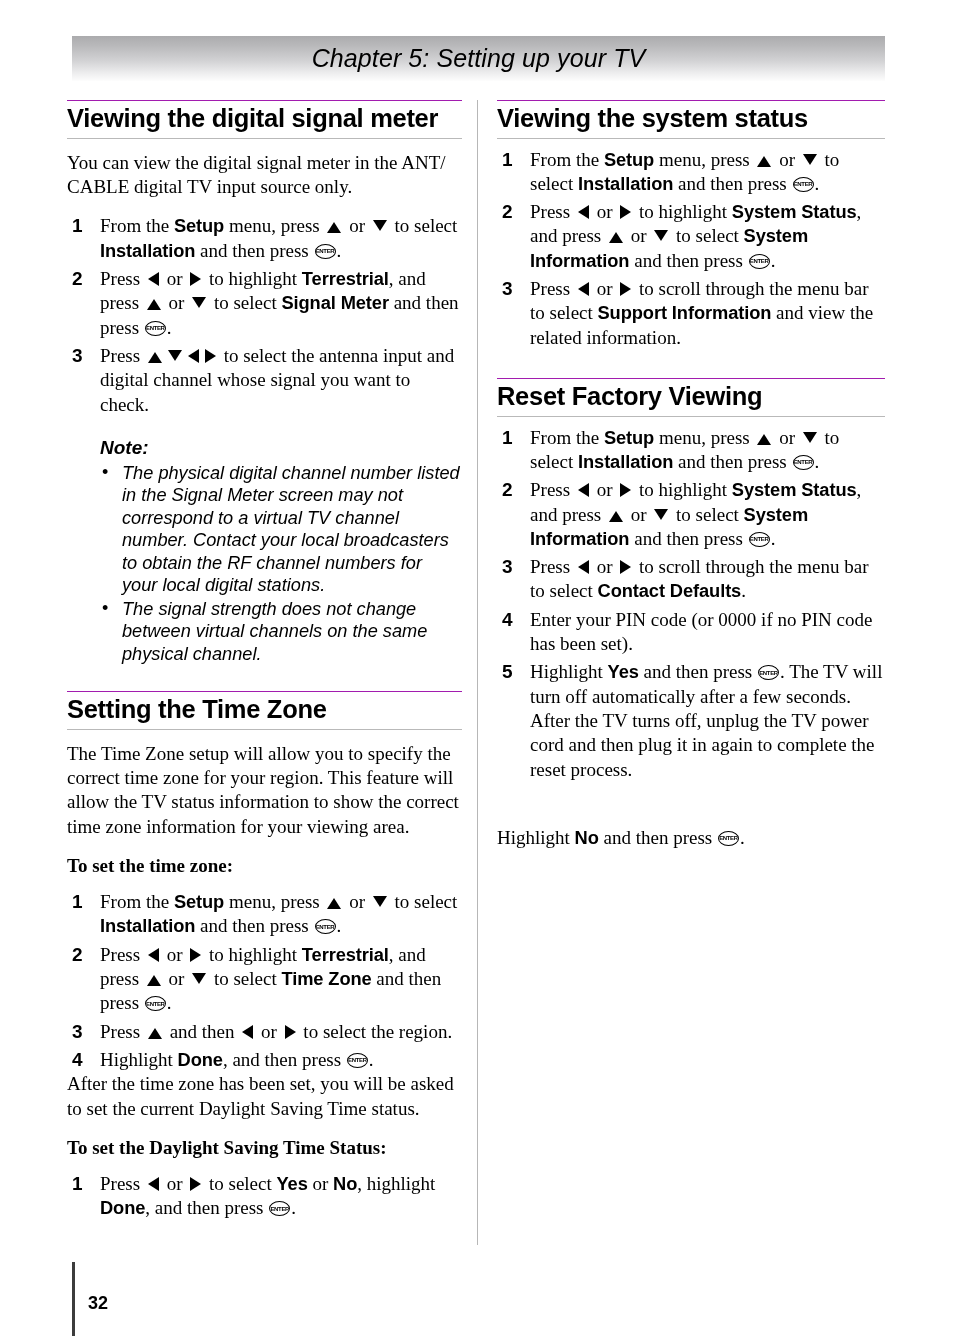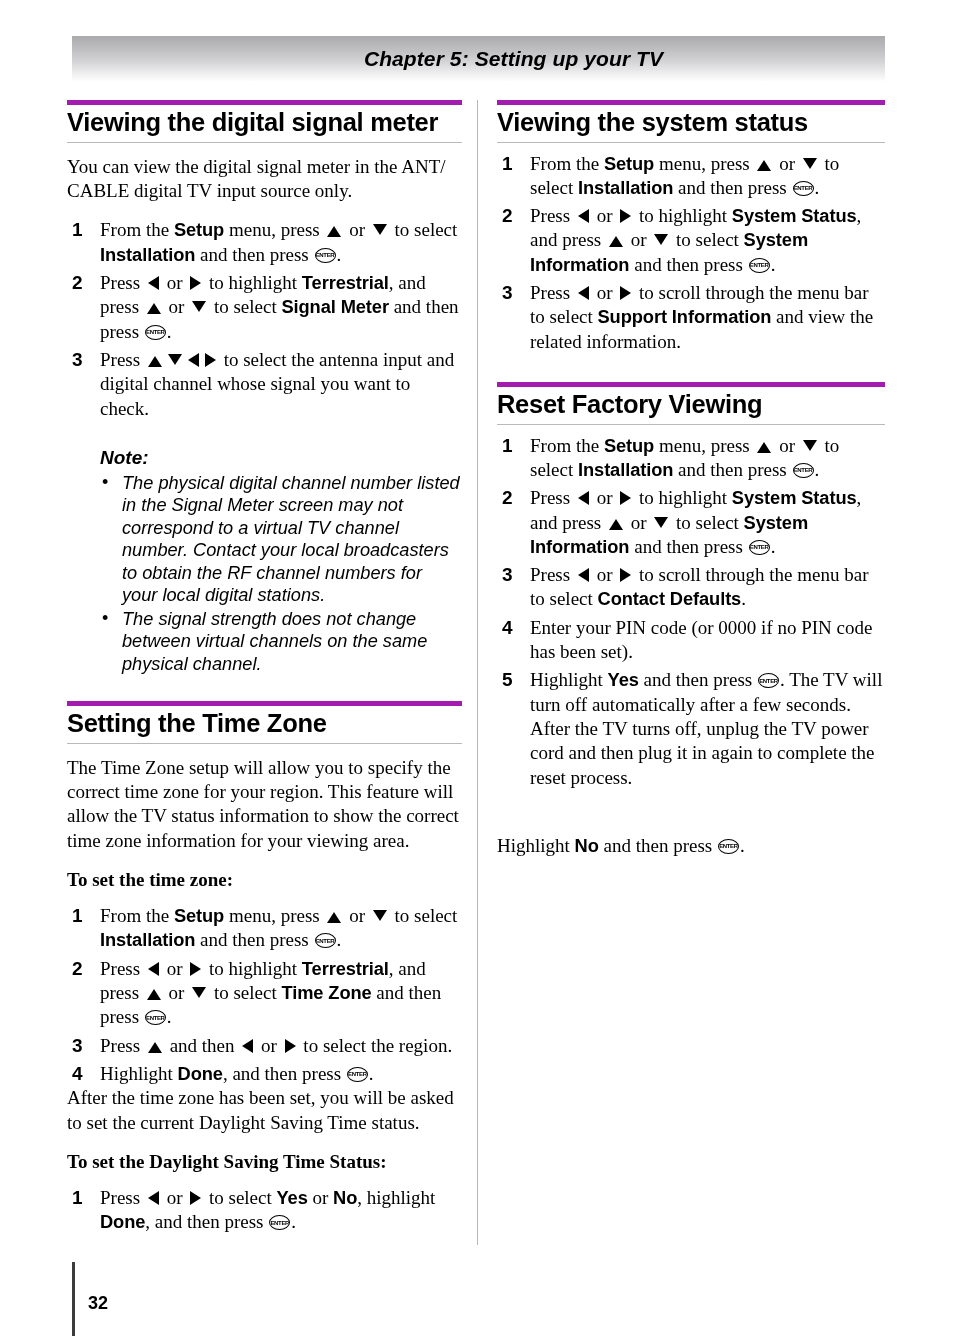--- a/index.html
+++ b/index.html
@@ -27,26 +27,25 @@
   }
   .chapter-bar-title {
     position: absolute;
     left: 0;
     top: 0;
     width: 100%;
     height: 45px;
     line-height: 45px;
     text-align: center;
     font-family: "Liberation Sans", sans-serif;
-    font-weight: bold;
+    font-weight: normal;
     font-style: italic;
-    font-size: 21px;
+    font-size: 25px;
     color: #000;
     letter-spacing: 0.1px;
-    padding-left: 35px;
   }
 
   
   .col {
     position: absolute;
     top: 100px;
   }
   .col-left  { left: 67px;  width: 395px; }
   .col-right { left: 497px; width: 388px; }
 
@@ -59,21 +58,21 @@
     background: #b7b7b7;
   }
 
   
   .sec-head {
     font-family: "Liberation Sans", sans-serif;
     font-weight: bold;
     font-size: 25.5px;
     line-height: 1.08;
     letter-spacing: -0.3px;
-    border-top: 5px solid #a21caf;
+    border-top: 1px solid #a21caf;
     border-bottom: 1px solid #b9b9b9;
     padding: 4px 0 5px 0;
     margin: 0 0 12px 0;
   }
   .sec-head.tight { margin-bottom: 9px; }
 
   
   p.body {
     font-size: 19px;
     line-height: 1.285;
@@ -173,21 +172,21 @@
     text-align: center;
     font-family: "Liberation Sans", sans-serif;
     font-weight: bold;
     font-size: 6px;
     line-height: 1;
     letter-spacing: -0.35px;
   }
 
   
   .note-block {
-    margin: 26px 0 0 33px;
+    margin: 20px 0 0 33px;
     font-family: "Liberation Sans", sans-serif;
     font-style: italic;
   }
   .note-title {
     font-weight: bold;
     font-style: italic;
     font-size: 19px;
     margin-bottom: 3px;
   }
   .note-item {

